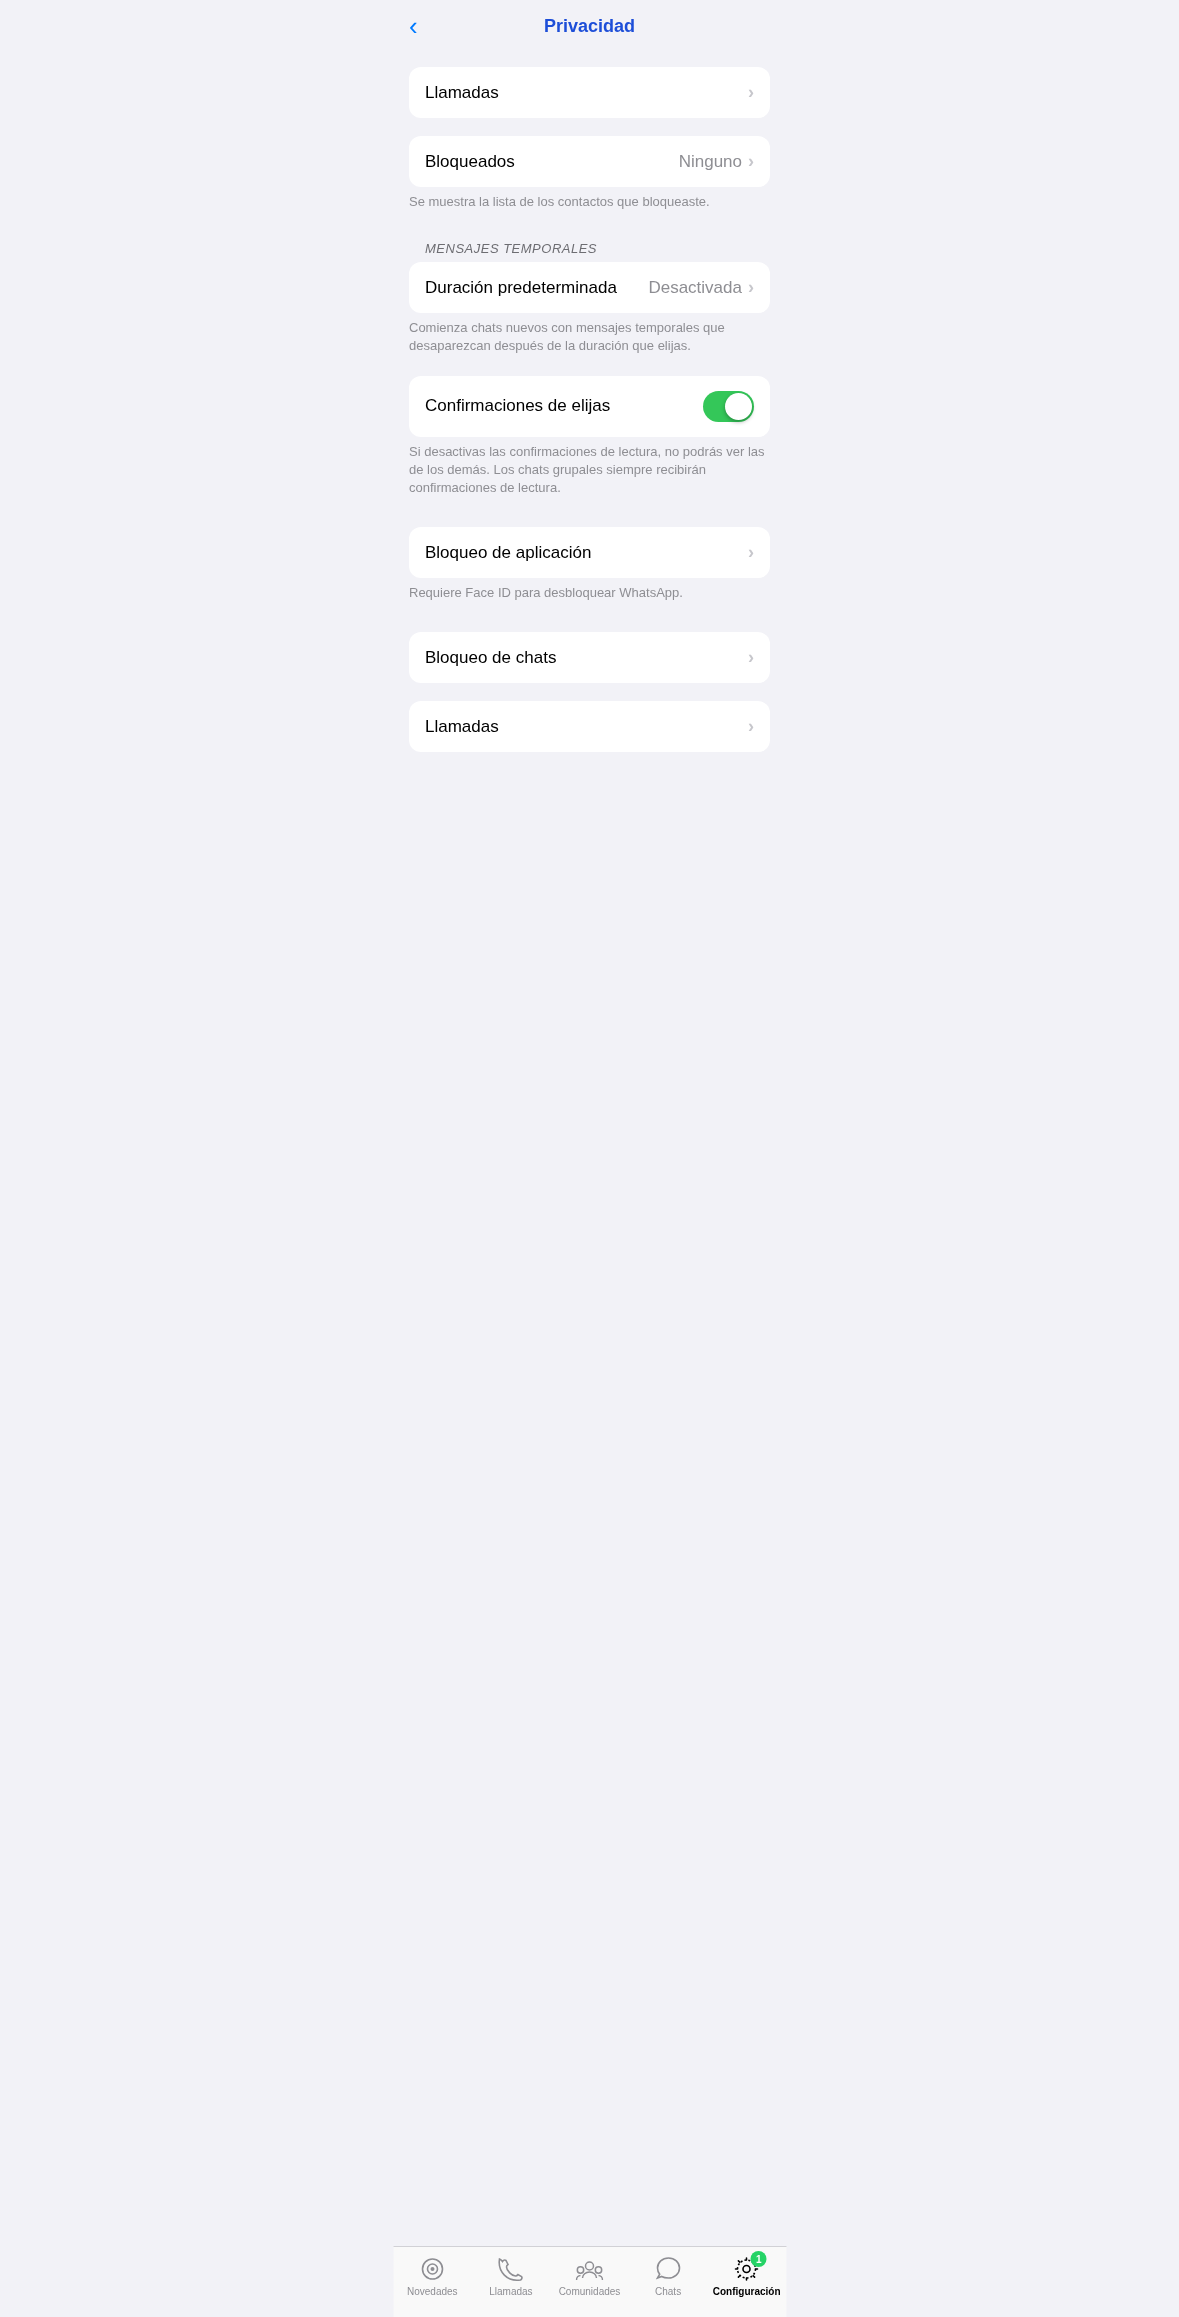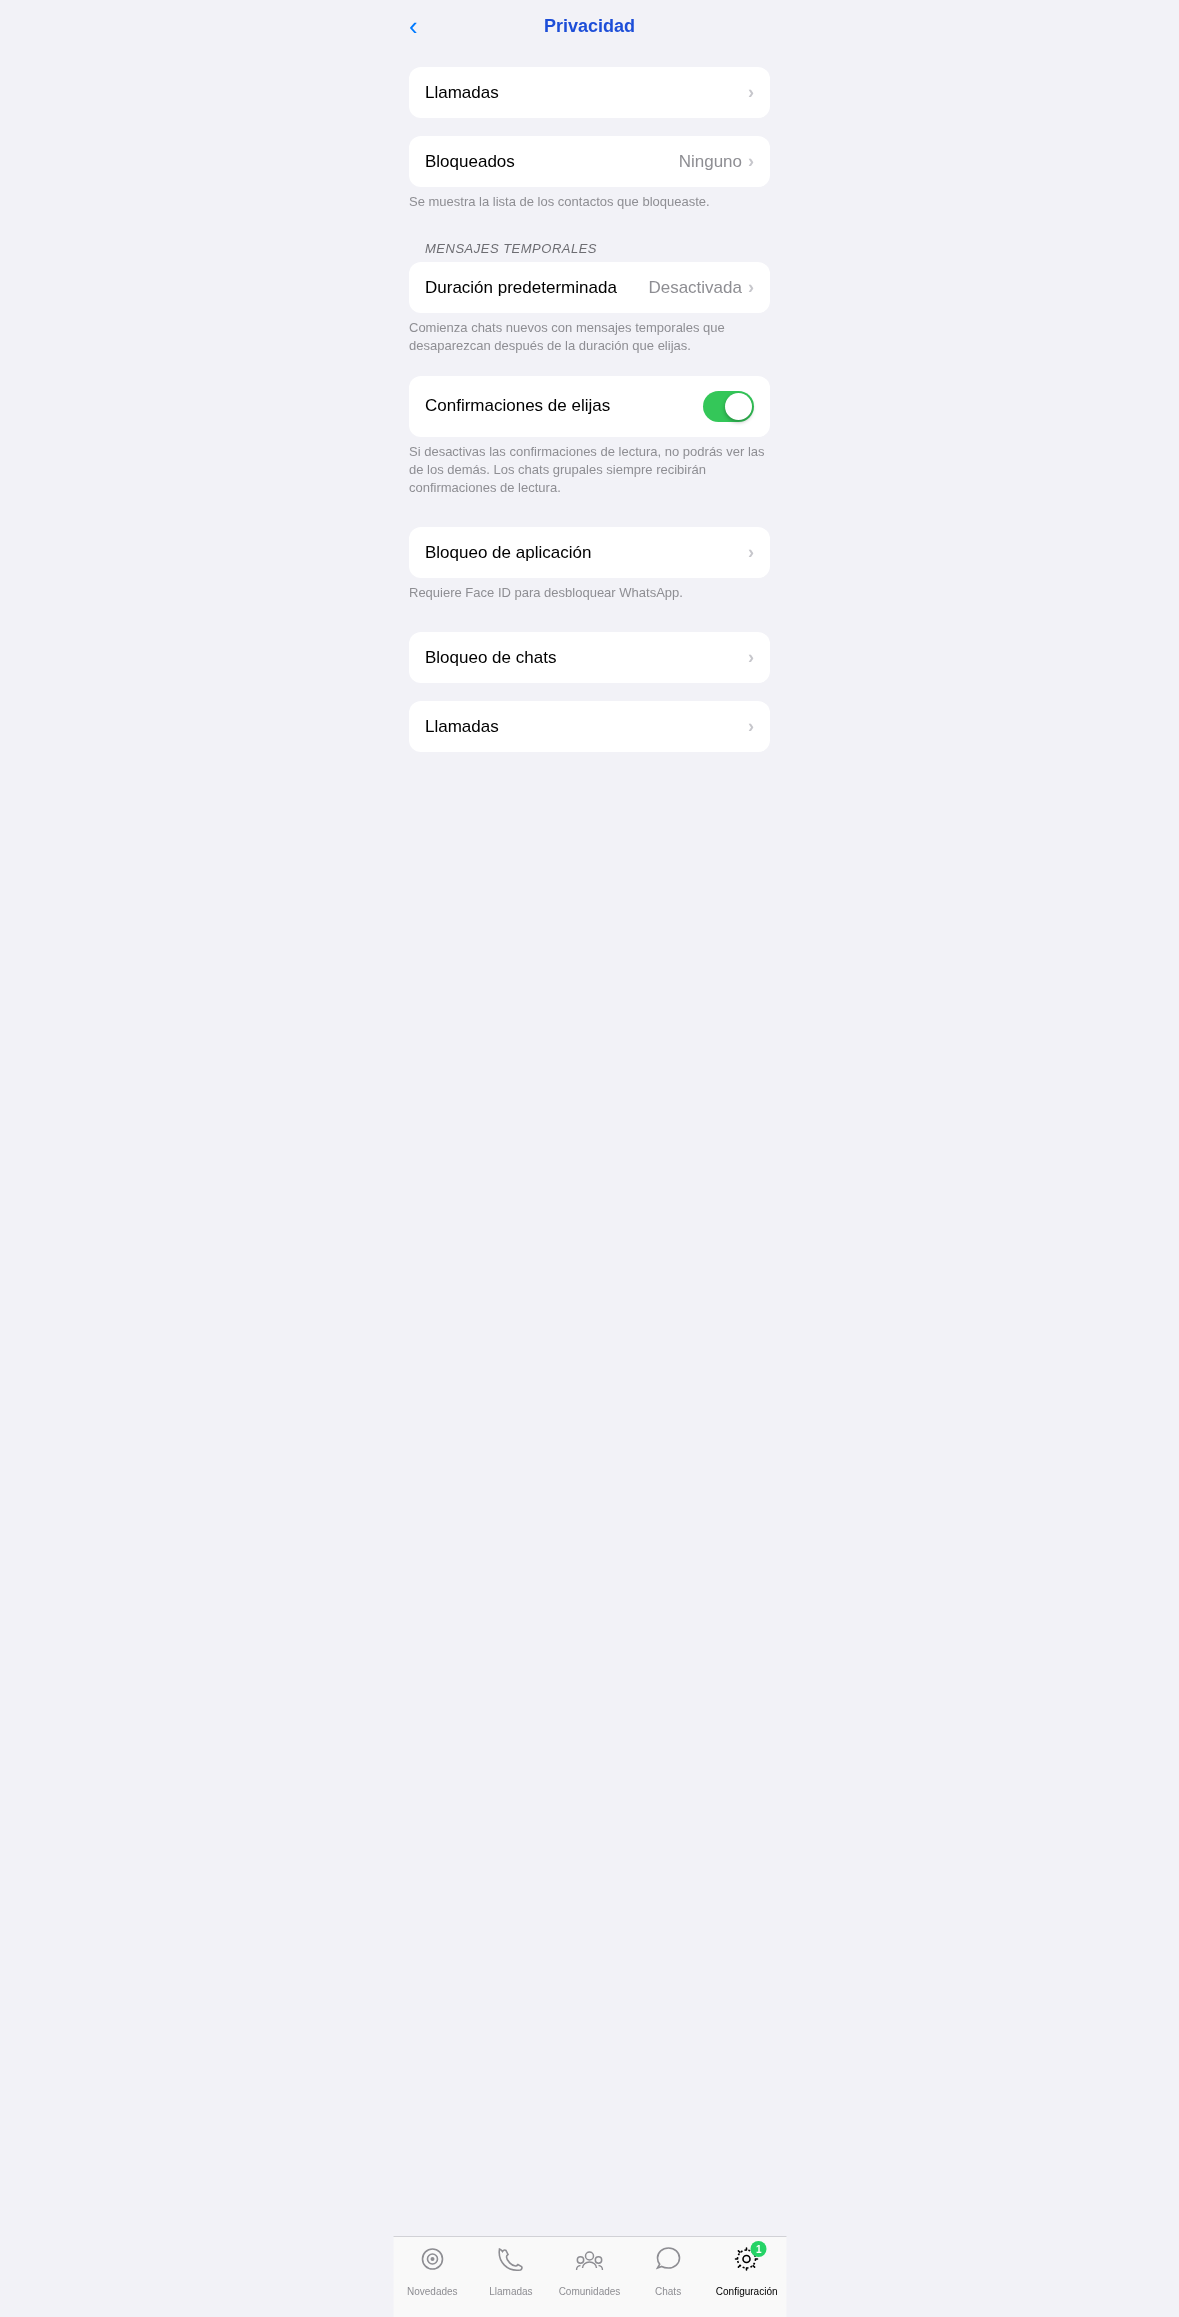--- a/index.html
+++ b/index.html
@@ -156,26 +156,25 @@
       height: 28px;
       display: flex;
       align-items: center;
       justify-content: center;
       position: relative;
     }
 
     .tab-label {
       font-size: 10px;
       color: #8e8e93;
-      margin-top: 10px;
     }
 
     .tab-label.active {
       color: #000;
-      font-weight: 400;
+      font-weight: 700;
     }
 
     .tab-badge {
       position: absolute;
       top: -4px;
       right: -6px;
       background: #25d366;
       color: #fff;
       font-size: 10px;
       font-weight: 700;

